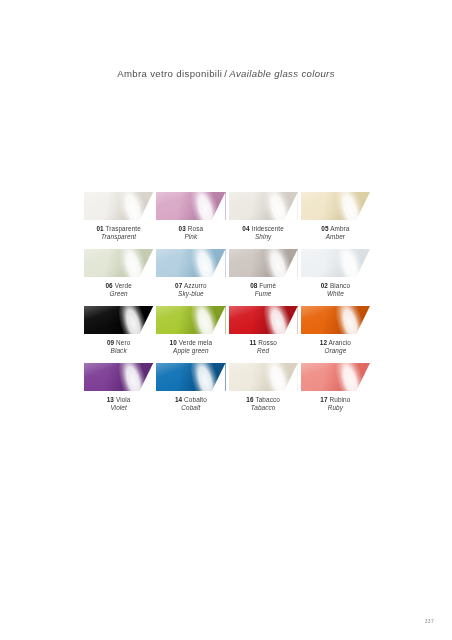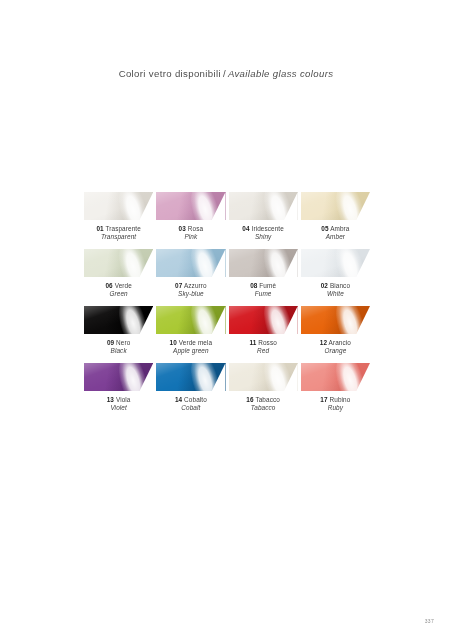--- a/index.html
+++ b/index.html
@@ -163,21 +163,21 @@
     color: #8e8e8e;
     letter-spacing: 0.3px;
   }
 </style>
 </head>
 <body>
 
 <div class="page">
 
   <div class="page-title">
-    <span class="it">Colori vetro disponibili</span><span class="sep">/</span><span class="en">Available glass colours</span>
+    <span class="it">Ambra vetro disponibili</span><span class="sep">/</span><span class="en">Available glass colours</span>
   </div>
 
   <div class="swatch-grid">
       <div class="swatch-cell">
         <div class="swatch-img">
           <div class="swatch-base" style="background: linear-gradient(100deg, rgb(242, 240, 236) 0%, rgb(242, 240, 236) 34%, rgb(216, 212, 204) 68%, rgb(216, 212, 204) 100%);"></div>
           <div class="swatch-shade"></div>
           <div class="swatch-sheen"></div>
           <div class="swatch-rim" style="border-right-color: rgb(74, 70, 66);"></div>
           <div class="swatch-cut"></div>

